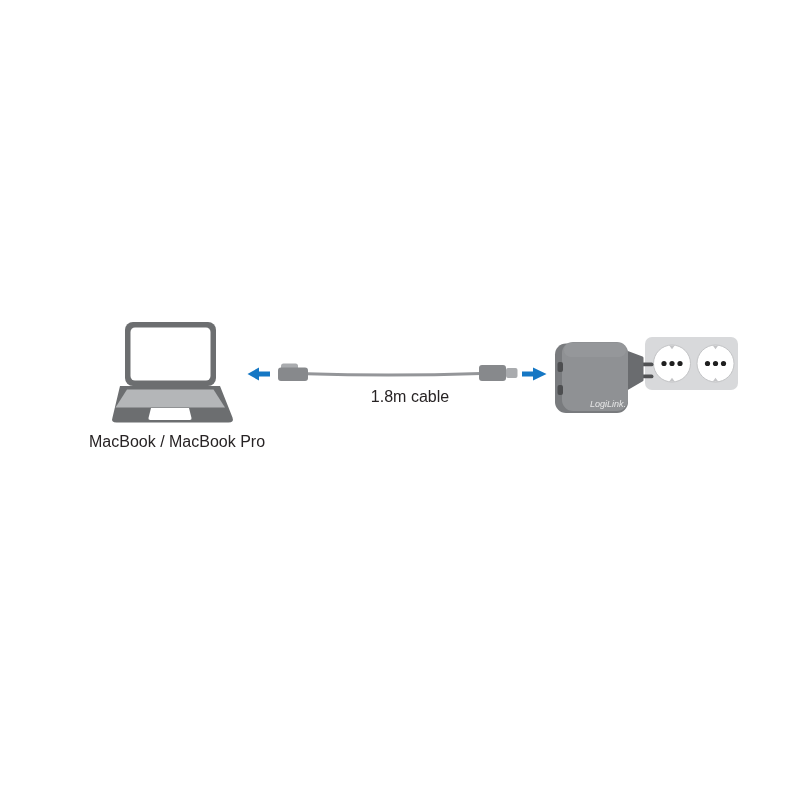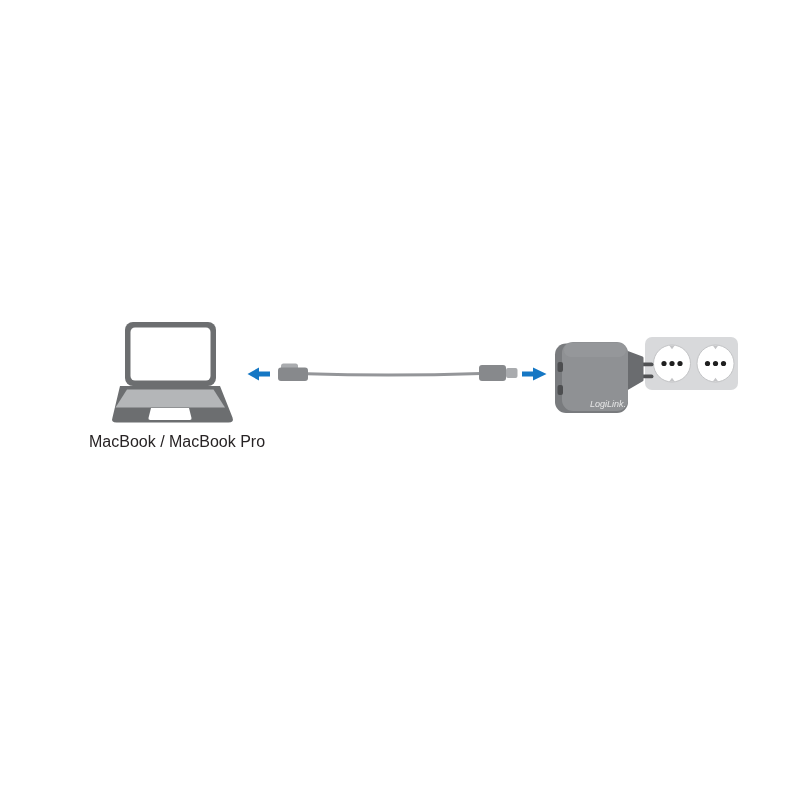--- a/index.html
+++ b/index.html
@@ -117,15 +117,16 @@
 
       <rect x="7.5" y="32" width="5.5" height="10" rx="2" fill="#4d4e50"></rect>
       <rect x="7.5" y="55" width="5.5" height="10" rx="2" fill="#4d4e50"></rect>
 
       <text x="76" y="77" text-anchor="end" font-size="9" font-style="italic" fill="#efefef" opacity="0.92" font-family="Liberation Sans, sans-serif">LogiLink.</text>
     </g>
   </svg>
 
   <div class="abs label laptop-label-wrap">MacBook / MacBook Pro</div>
 
+  <div class="abs label cable-label-wrap">1.8m cable</div>
 
 
 </div>
 
 </body></html>

